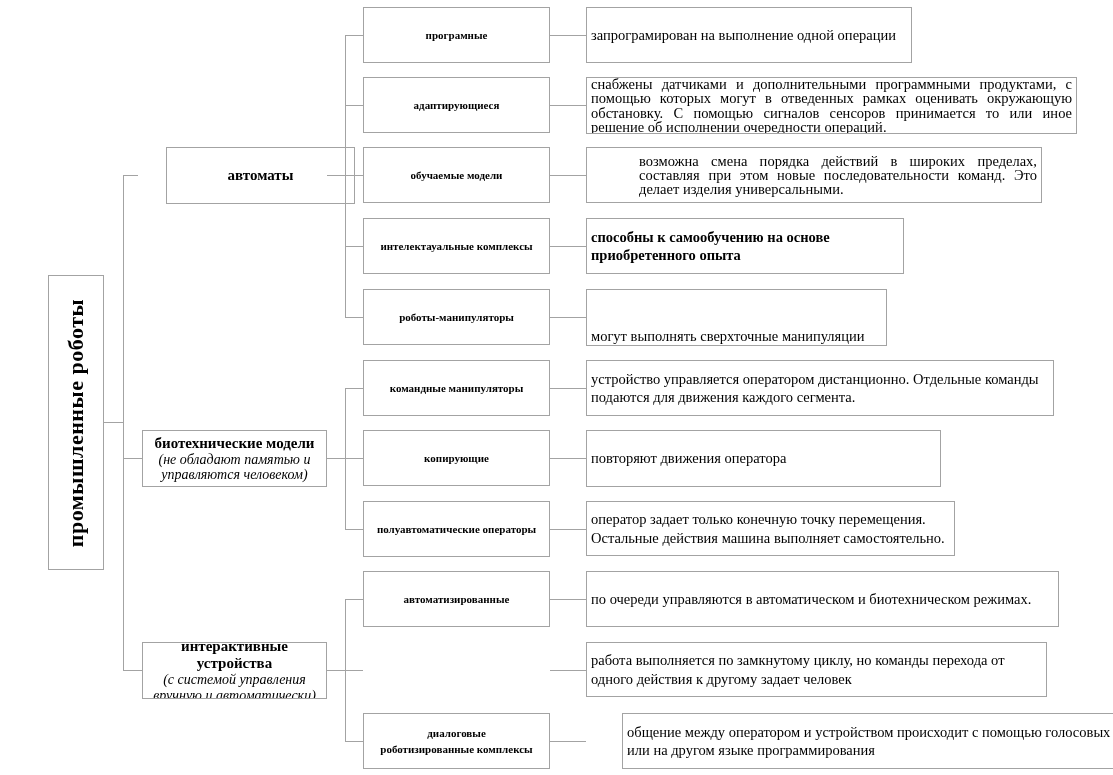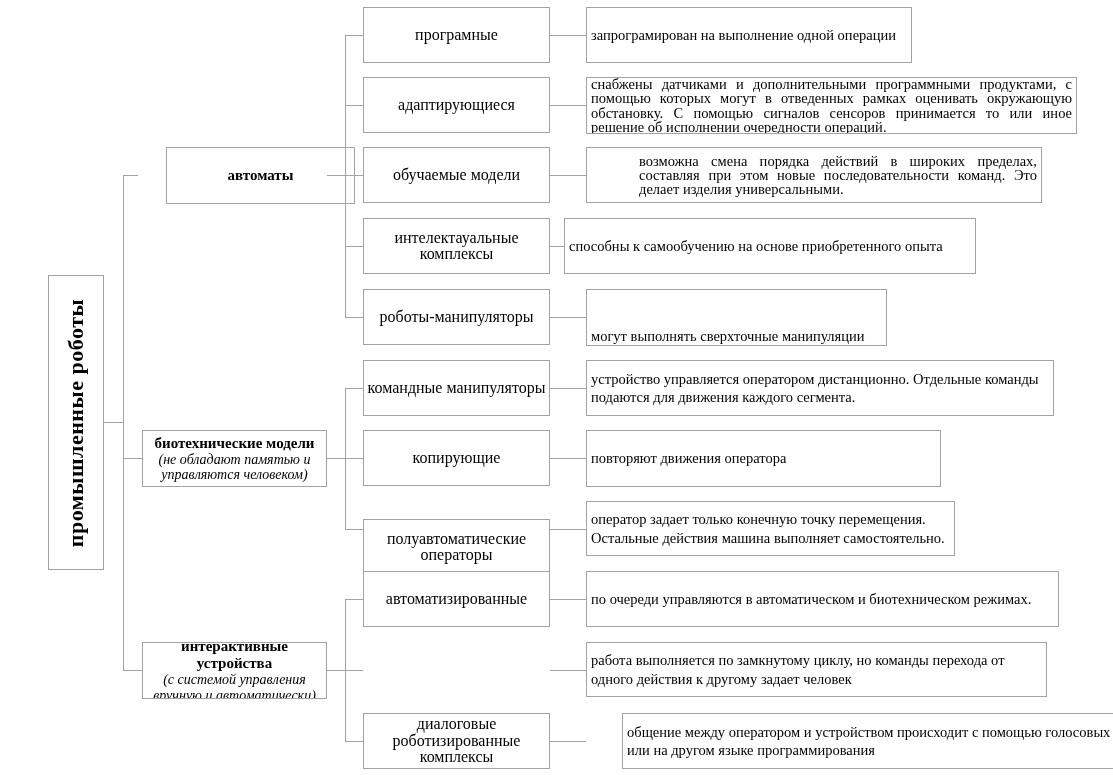--- a/index.html
+++ b/index.html
@@ -4,21 +4,21 @@
 <style>
   html,body{margin:0;padding:0;background:#ffffff;}
   .canvas{
     position:relative;width:1113px;height:775px;background:#ffffff;
     font-family:"Liberation Serif","DejaVu Serif",serif;color:#000;overflow:hidden;
   }
   .box{
     position:absolute;box-sizing:border-box;border:1px solid #a3a3a3;background:#fff;
     display:flex;align-items:center;justify-content:center;overflow:hidden;
   }
-  .label-box{font-size:16px;line-height:16.5px;}
+  .label-box{font-size:11px;line-height:16.5px;font-weight:bold;}
   .label-box .txt{width:100%;text-align:center;white-space:pre-line;padding:0 2px;}
   .desc-box{font-size:14.5px;line-height:18.5px;}
   .desc-box .txt{width:100%;text-align:left;padding:0 4px;}
   .desc-box .txt.justify{text-align:justify;}
   .desc-box .txt.tight{line-height:14.3px;}
   .desc-box .txt.pre{white-space:pre-line;}
   .cat-box{flex-direction:column;font-size:15px;line-height:17px;}
   .cat-title{font-weight:bold;text-align:center;width:100%;}
   .cat-sub{font-style:italic;font-size:14px;line-height:15.5px;text-align:center;width:100%;}
   .root-box{border-color:#a3a3a3;}
@@ -89,21 +89,21 @@
   </div>
   <div class="box label-box" style="left:363px;top:289px;width:187px;height:56px;">
     <div class="txt">роботы-манипуляторы</div>
   </div>
   <div class="box label-box" style="left:363px;top:360px;width:187px;height:56px;">
     <div class="txt">командные манипуляторы</div>
   </div>
   <div class="box label-box" style="left:363px;top:430px;width:187px;height:56px;">
     <div class="txt">копирующие</div>
   </div>
-  <div class="box label-box" style="left:363px;top:501px;width:187px;height:56px;margin-top:18px;">
+  <div class="box label-box" style="left:363px;top:501px;width:187px;height:56px;">
     <div class="txt">полуавтоматические операторы</div>
   </div>
   <div class="box label-box" style="left:363px;top:571px;width:187px;height:56px;">
     <div class="txt">автоматизированные</div>
   </div>
   <div class="box label-box" style="left:363px;top:713px;width:187px;height:56px;">
     <div class="txt">диалоговые
 роботизированные комплексы</div>
   </div>
 
@@ -121,21 +121,21 @@
 
   <div class="box desc-box" style="left:586px;top:7px;width:326px;height:56px;">
     <div class="txt">запрограмирован на выполнение одной операции</div>
   </div>
   <div class="box desc-box" style="left:586px;top:77px;width:491px;height:57px;">
     <div class="txt justify tight">снабжены датчиками и дополнительными программными продуктами, с помощью которых могут в отведенных рамках оценивать окружающую обстановку. С помощью сигналов сенсоров принимается то или иное решение об исполнении очередности операций.</div>
   </div>
   <div class="box desc-box" style="left:586px;top:147px;width:456px;height:56px;padding-left:48px;">
     <div class="txt justify tight">возможна смена порядка действий в широких пределах, составляя при этом новые последовательности команд.  Это делает изделия универсальными.</div>
   </div>
-  <div class="box desc-box" style="left:564px;top:218px;width:412px;height:56px;">
+  <div class="box desc-box" style="left:586px;top:218px;width:318px;height:56px;font-weight:bold;">
     <div class="txt">способны к самообучению на основе приобретенного опыта</div>
   </div>
   <div class="box desc-box" style="left:586px;top:289px;width:301px;height:57px;align-items:flex-end;">
     <div class="txt">могут выполнять сверхточные манипуляции</div>
   </div>
   <div class="box desc-box" style="left:586px;top:360px;width:468px;height:56px;">
     <div class="txt">устройство управляется оператором дистанционно. Отдельные команды подаются для движения каждого сегмента.</div>
   </div>
   <div class="box desc-box" style="left:586px;top:430px;width:355px;height:57px;">
     <div class="txt">повторяют движения оператора</div>

